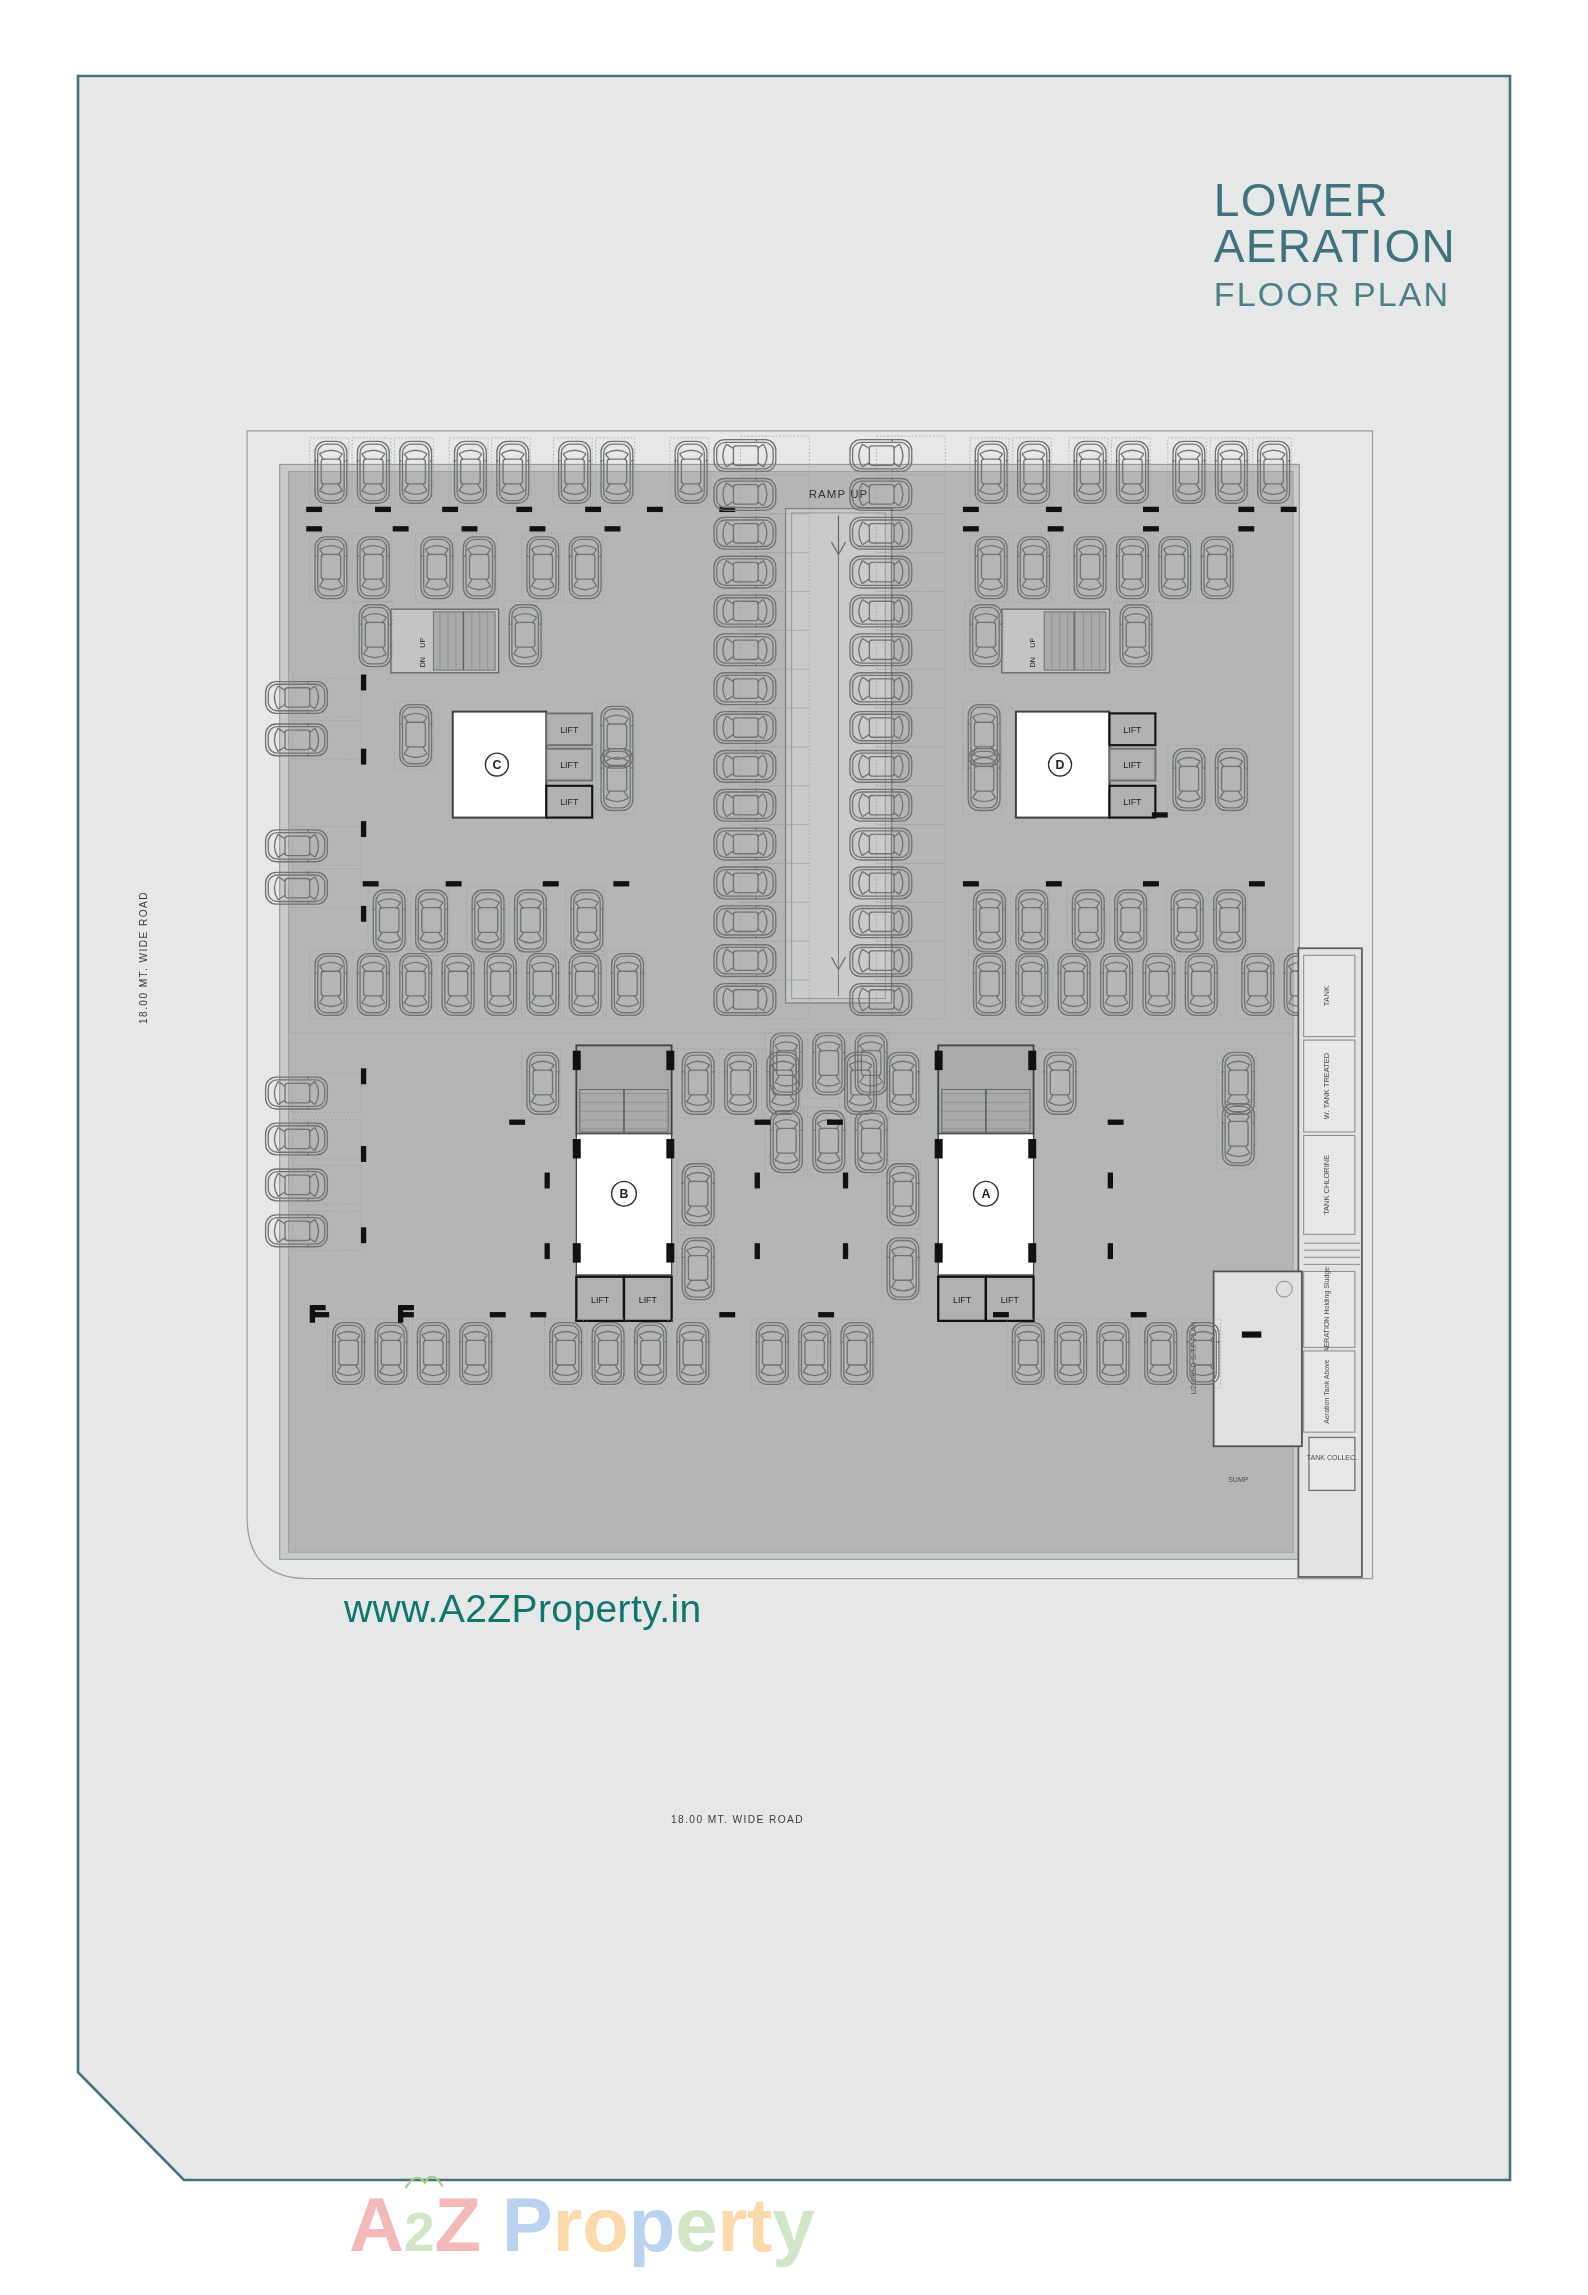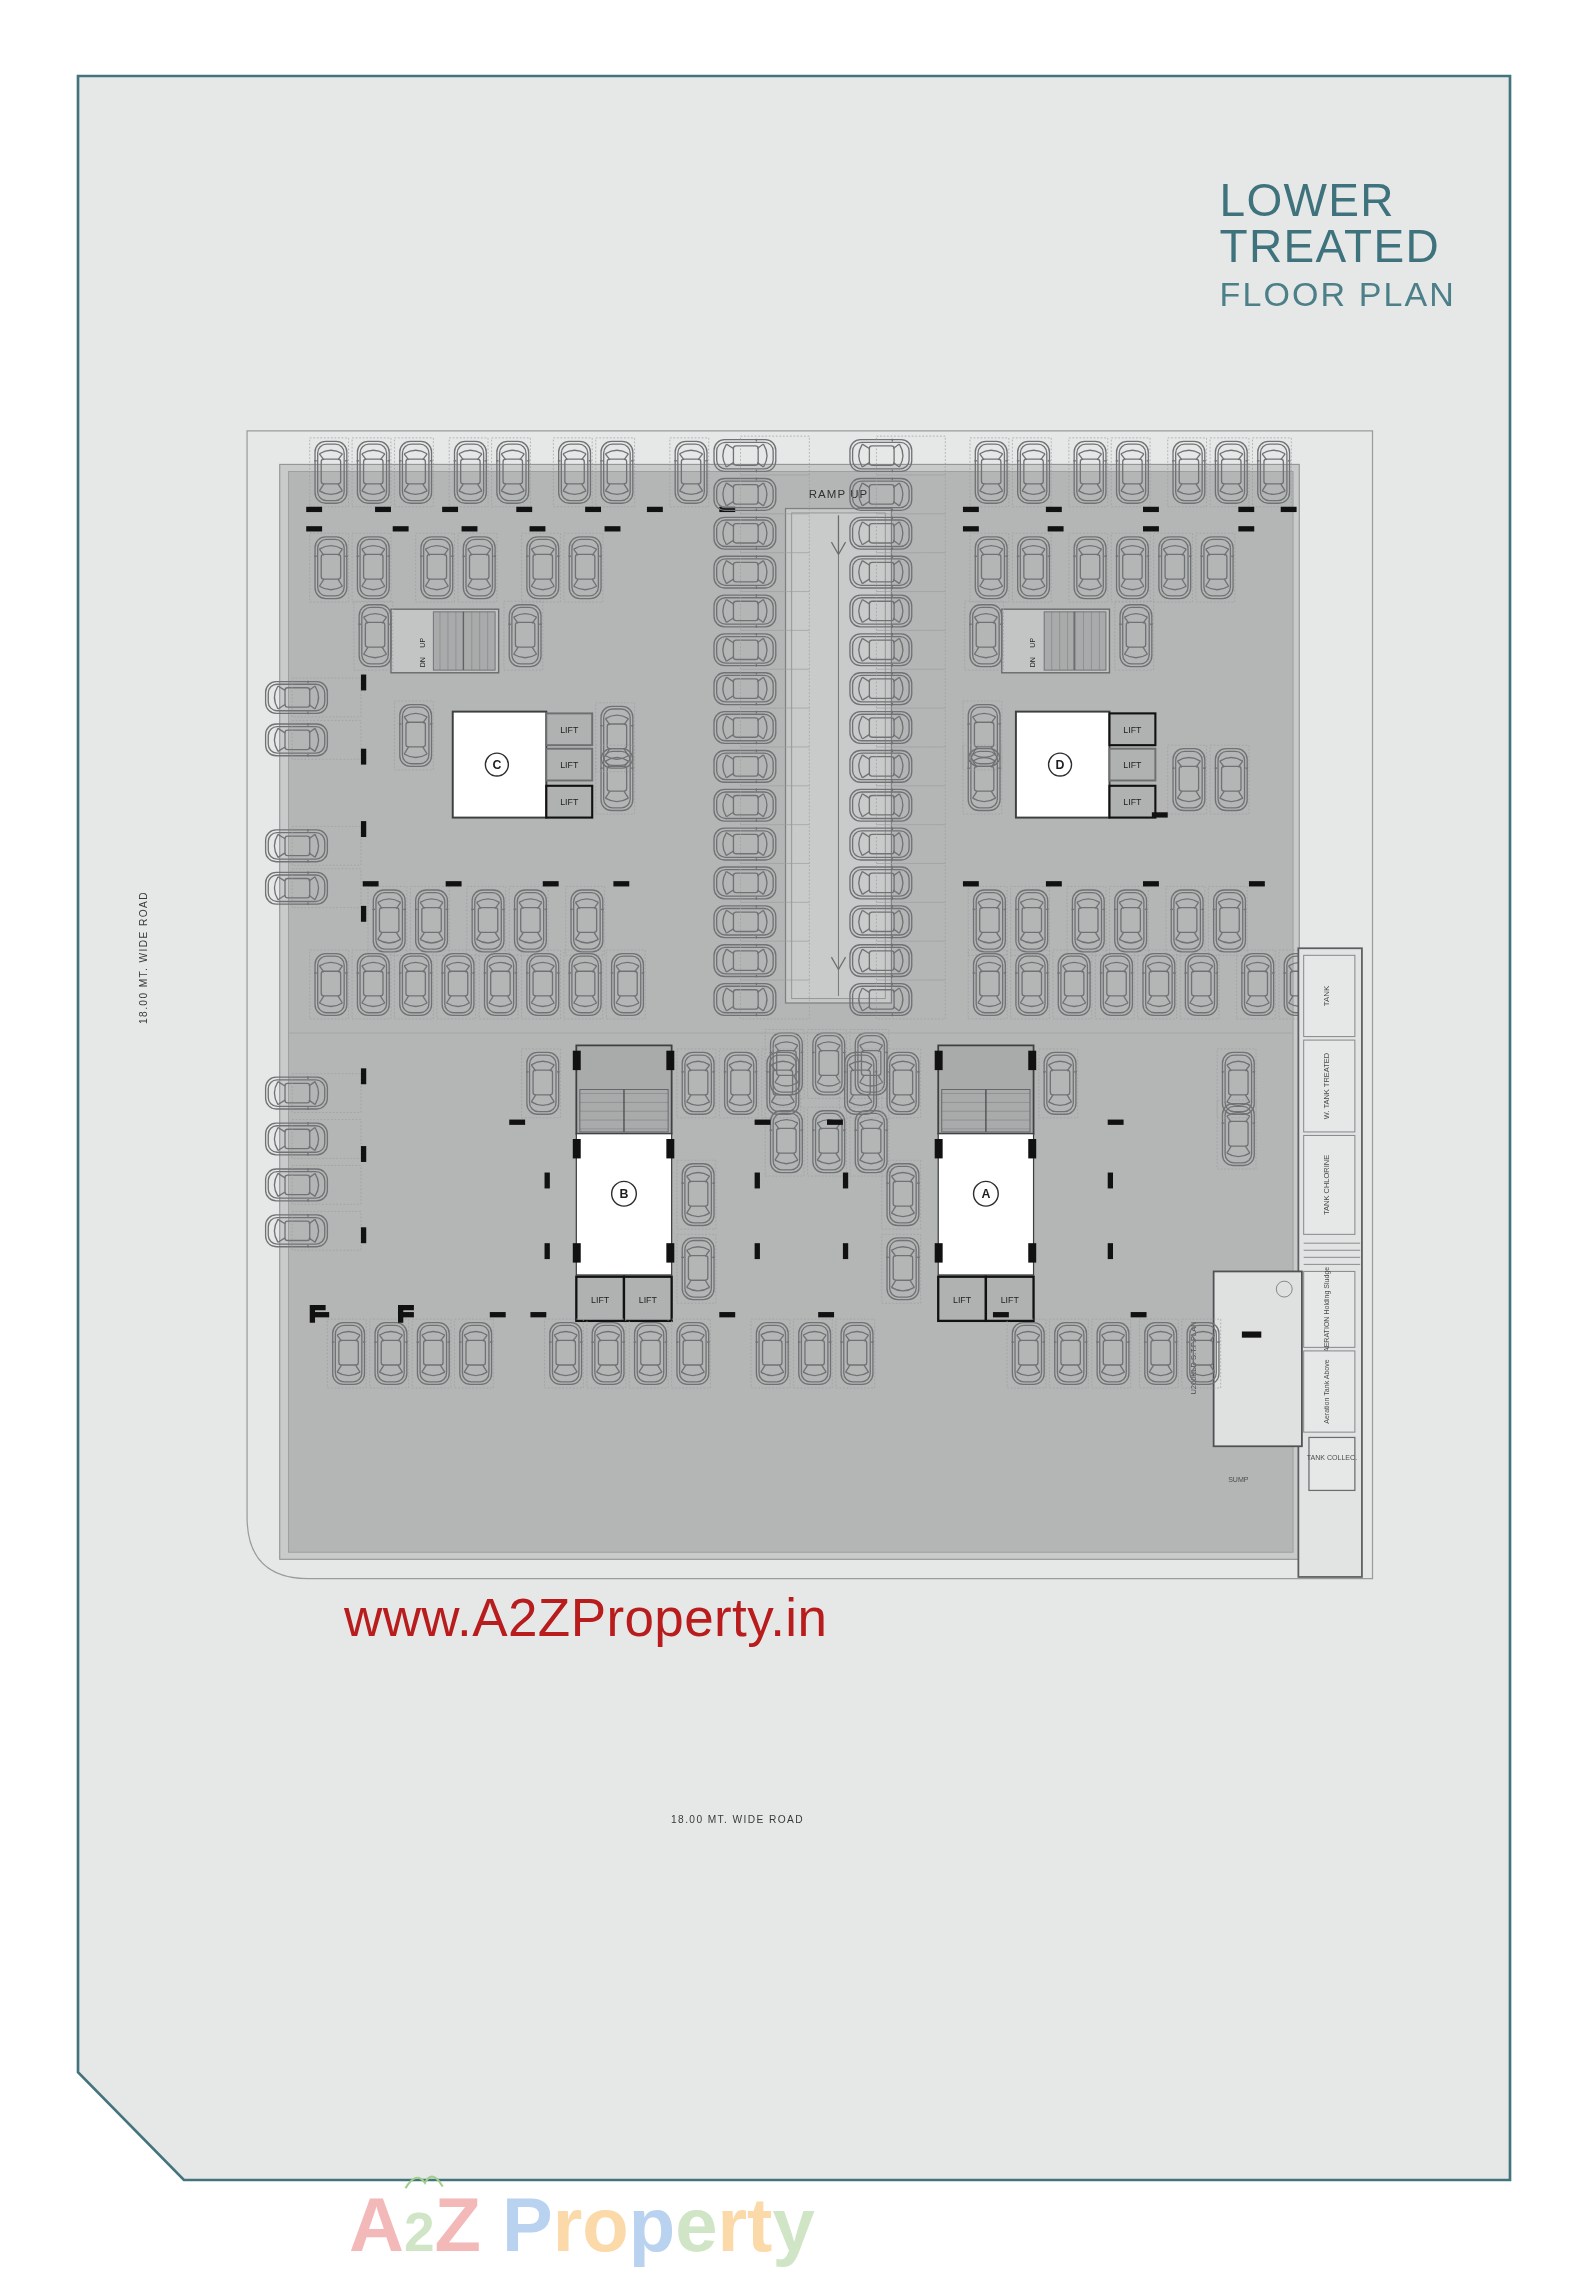--- a/index.html
+++ b/index.html
@@ -41,21 +41,21 @@
     font-size:10.2px; letter-spacing:1.4px; color:#3a3a3a; white-space:nowrap;
   }
   #road-bottom{
     position:absolute; left:671px; top:1814px;
     font-size:10.2px; letter-spacing:1.4px; color:#3a3a3a; white-space:nowrap;
   }
 
   
   #watermark{
     position:absolute; left:344px; top:1587px;
-    font-size:53px; color:#b91c1c; letter-spacing:0.4px; white-space:nowrap;
+    font-size:39px; color:#0f766e; letter-spacing:0.4px; white-space:nowrap;
     font-family:"Liberation Sans",sans-serif;
   }
 
   
   #brand{
     position:absolute; left:349px; top:2181px;
     font-size:76px; font-weight:700; white-space:nowrap;
     font-family:"Liberation Sans",sans-serif;
     text-align:center;
   }
@@ -77,21 +77,21 @@
 
 <div id="sheet"></div>
 <div id="sheet-border">
   <svg viewBox="0 0 1622 2383" preserveAspectRatio="none">
     <polygon points="0,0 1622,0 1622,2383 120,2383 0,2261" fill="none" stroke="#43737c" stroke-width="3"></polygon>
   </svg>
 </div>
 
 <div id="titleblock">
   <div class="t-line1">LOWER</div>
-  <div class="t-line2">TREATED</div>
+  <div class="t-line2">AERATION</div>
   <div class="t-line3">FLOOR PLAN</div>
 </div>
 
 <div id="road-left">18.00 MT. WIDE ROAD</div>
 <div id="road-bottom">18.00 MT. WIDE ROAD</div>
 
 <div id="watermark">www.A2ZProperty.in</div>
 
 <div id="plan">
 <svg viewBox="0 0 1330 1470" preserveAspectRatio="none">

